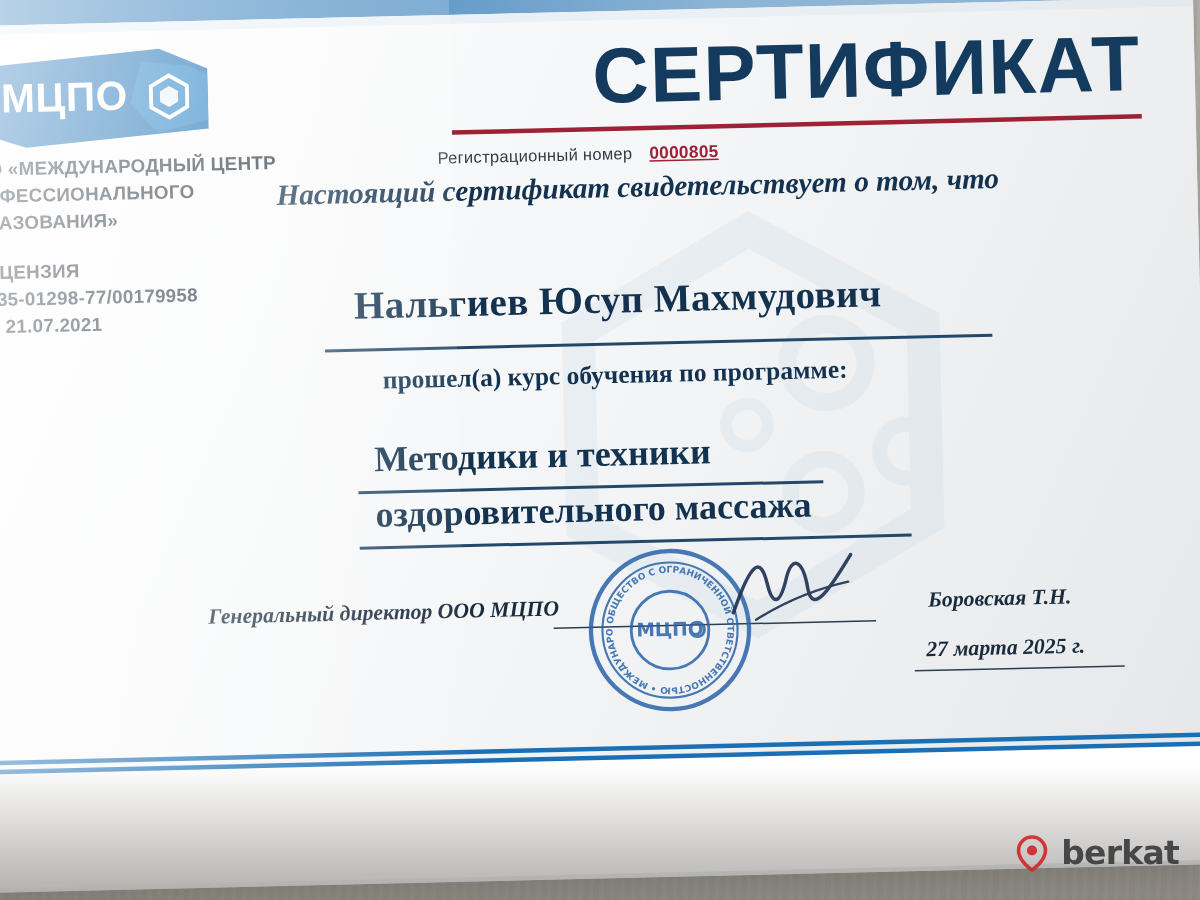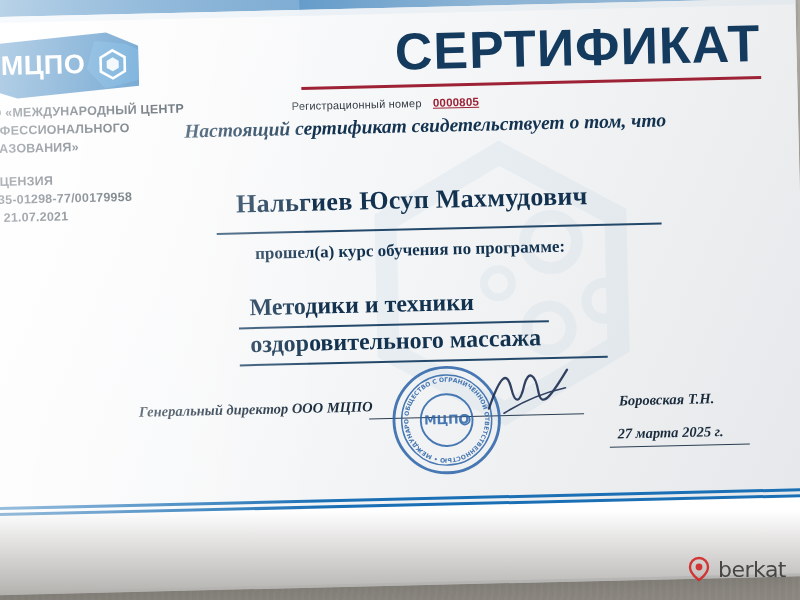--- a/index.html
+++ b/index.html
@@ -343,21 +343,21 @@
     position: absolute;
     right: 14px;
     bottom: 18px;
     display: flex;
     align-items: center;
     gap: 6px;
     opacity: 0.92;
   }
   .berkat-text {
     font-family: "DejaVu Sans", sans-serif;
-    font-weight: normal;
+    font-weight: bold;
     font-size: 22px;
     color: #3c3c3c;
     letter-spacing: -0.5px;
   }
 </style>
 </head>
 <body>
 
 <div id="photo">
   <div class="table-grain"></div>

